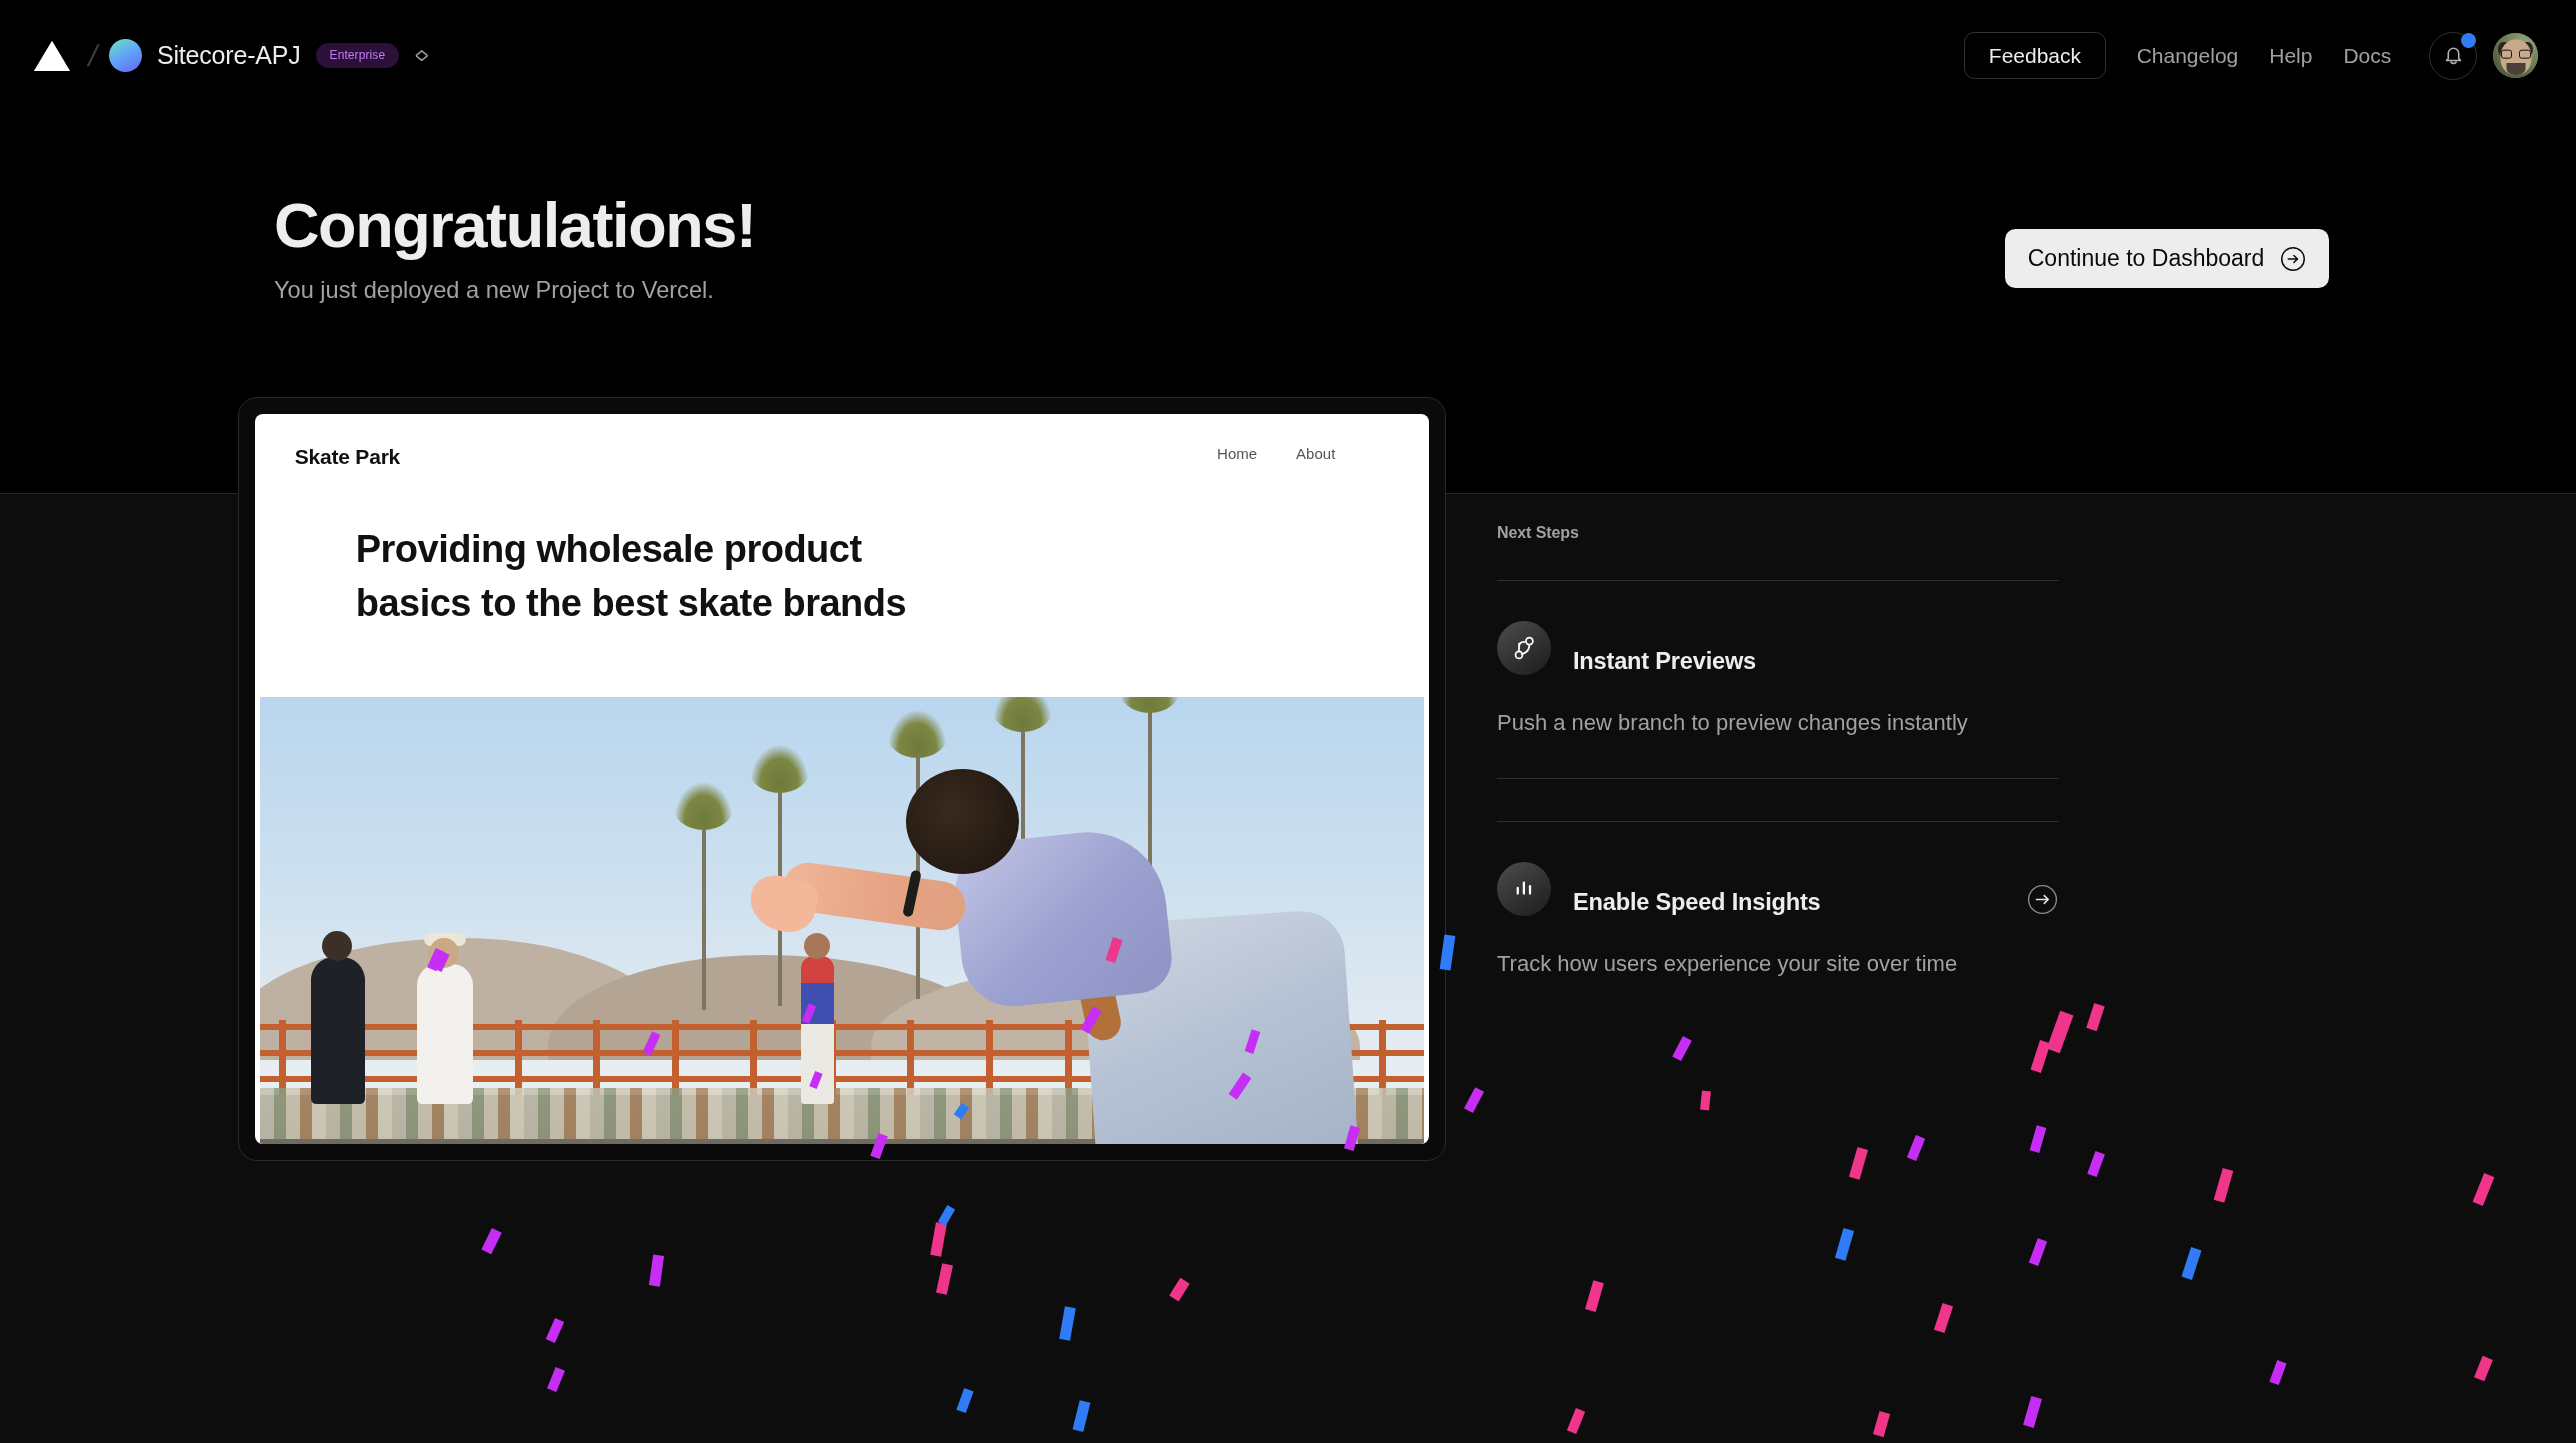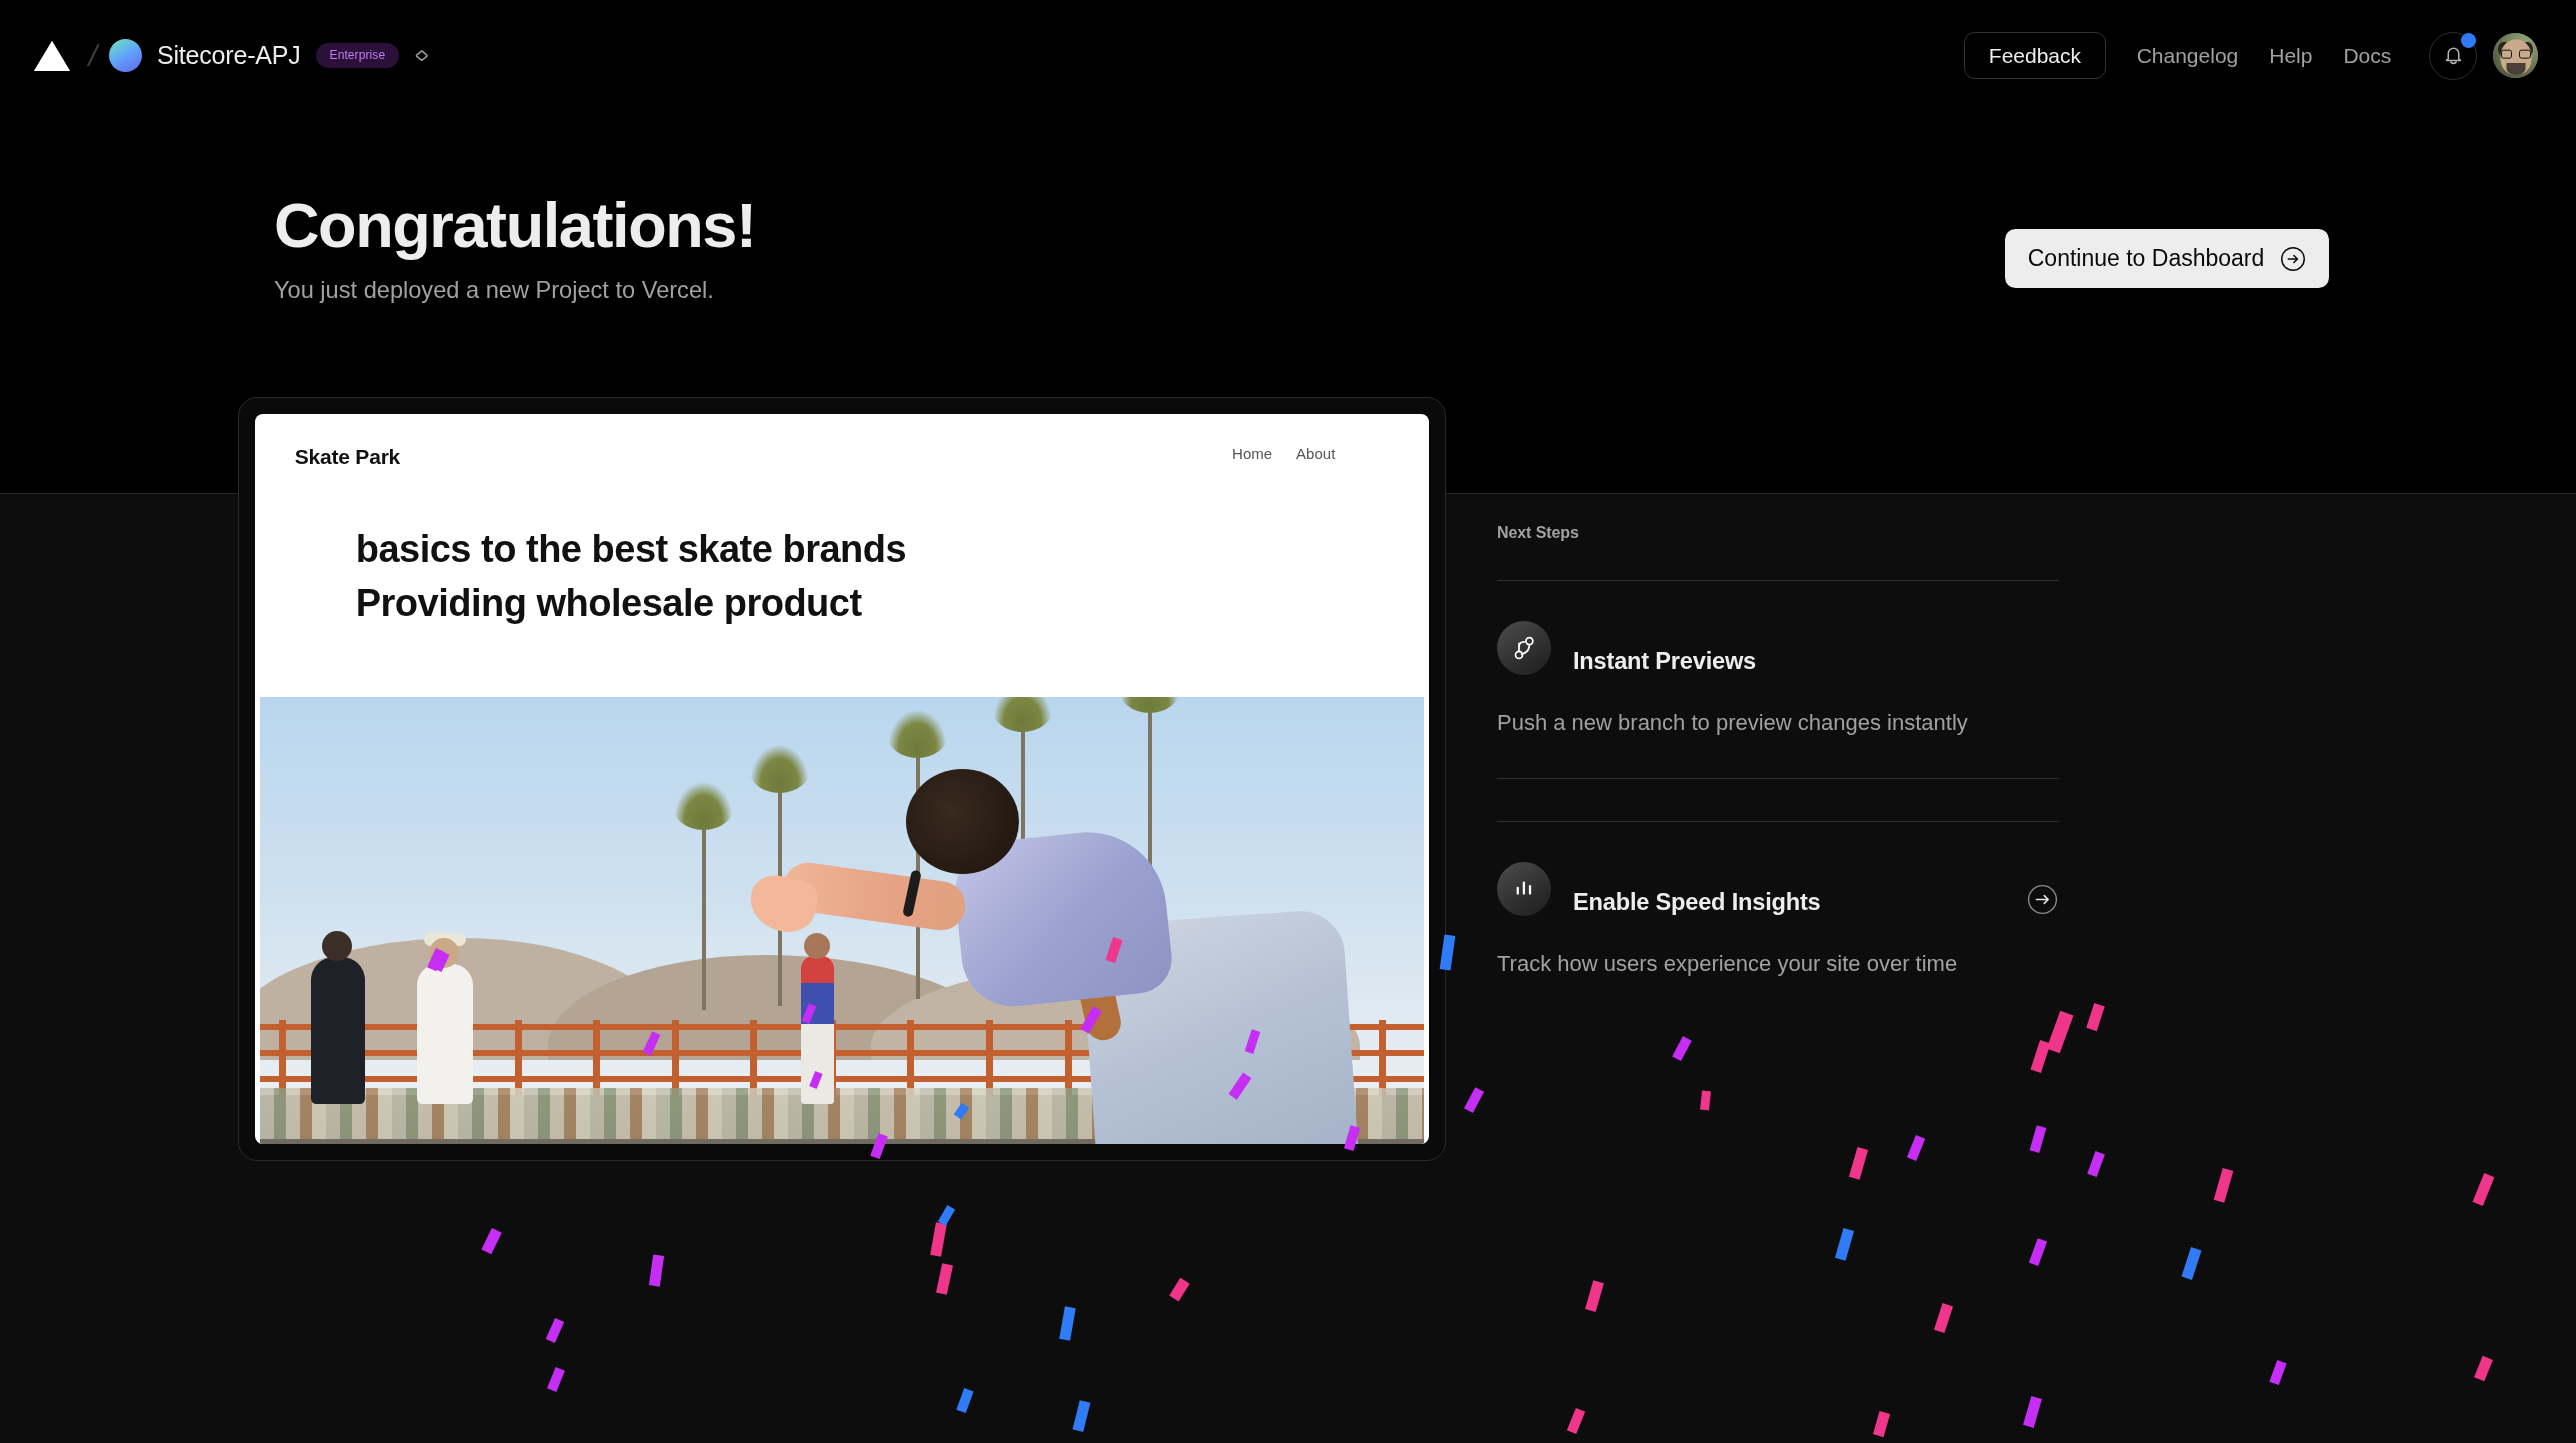--- a/index.html
+++ b/index.html
@@ -88,21 +88,21 @@
     padding:15.7px; z-index:10; overflow:hidden;
   }
   .preview-page {
     width:100%; height:100%; background:#fff; border-radius:7.9px; overflow:hidden;
     position:relative;
   }
   .pv-nav {
     display:flex; align-items:flex-start; padding:31px 40px 0 40px;
   }
   .pv-brand { font-size:21px; font-weight:700; color:#111; letter-spacing:-0.2px; }
-  .pv-links { margin-left:auto; display:flex; gap:24px; padding-right:54px; }
+  .pv-links { margin-left:auto; display:flex; gap:39px; padding-right:54px; }
   .pv-links a { font-size:15px; color:#555; text-decoration:none; }
   .pv-head {
     padding:54px 0 0 101px; font-size:38px; font-weight:700; color:#111;
     line-height:1.42; letter-spacing:-0.5px; max-width:750px;
   }
   .pv-photo { position:absolute; left:5.2px; right:5.2px; top:283px; bottom:0; overflow:hidden; }
 
   
   .sky { position:absolute; inset:0; background:linear-gradient(180deg,#b9d6ee 0%, #cfe1ef 45%, #e4ecf2 78%, #eef1f2 100%); }
   .mtn { position:absolute; bottom:84px; height:122px; background:#b8a99a; }
@@ -240,22 +240,22 @@
 
       <div class="pv-nav">
         <span class="pv-brand">Skate Park</span>
         <span class="pv-links">
           <a>Home</a>
           <a>About</a>
         </span>
       </div>
 
       <div class="pv-head">
+        <div>Providing wholesale product</div>
         <div>basics to the best skate brands</div>
-        <div>Providing wholesale product</div>
       </div>
 
       <div class="pv-photo">
         <div class="sky"></div>
 
         <div class="mtn m1"></div>
         <div class="mtn m2"></div>
         <div class="mtn m3"></div>
 
         <div class="palm" style="left:442px; top:112px; height:201px;"></div>

